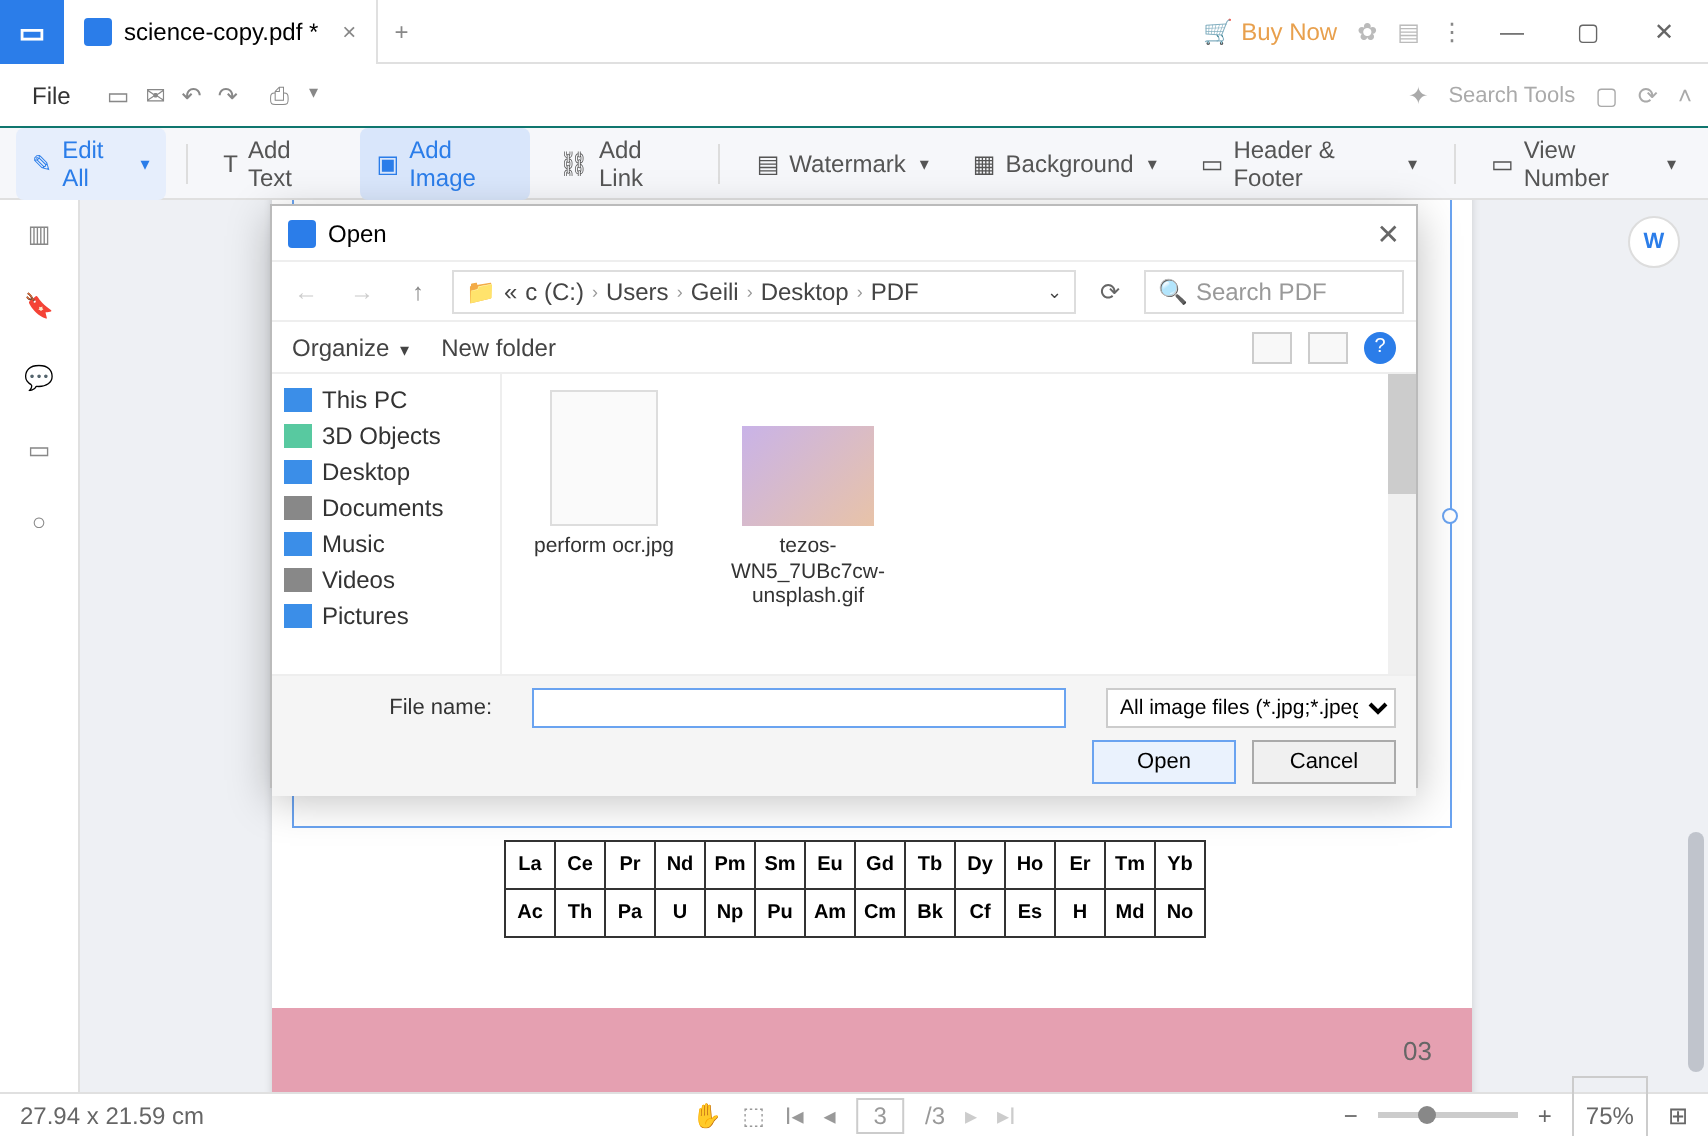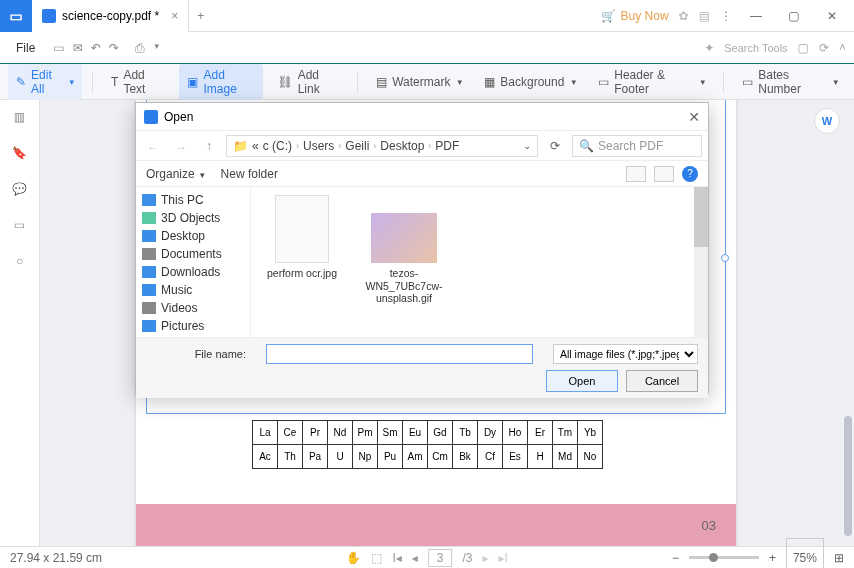--- a/index.html
+++ b/index.html
@@ -28,21 +28,21 @@
 .tb-sep{width:1px;height:20px;background:#ddd;margin:0 4px}
 .caret{font-size:9px;margin-left:2px}
 .workspace{position:absolute;top:100px;left:0;right:0;bottom:22px;background:#eef0f4;display:flex}
 .leftrail{width:40px;background:#fff;border-right:1px solid #e0e0e0;display:flex;flex-direction:column;align-items:center;padding-top:8px;gap:18px;color:#888}
 .leftrail div{width:18px;height:18px;display:flex;align-items:center;justify-content:center}
 .canvas{flex:1;position:relative;overflow:hidden}
 .page{position:absolute;left:96px;top:-6px;width:600px;height:550px;background:#fff;box-shadow:0 1px 4px rgba(0,0,0,0.15)}
 .sel-frame{position:absolute;left:10px;top:0;width:580px;height:320px;border:1px solid #6aa3f0}
 .handle{position:absolute;width:8px;height:8px;background:#fff;border:1px solid #6aa3f0;border-radius:50%}.handle.ml{left:-4px;top:50%}.handle.mr{right:-4px;top:50%}
 .periodic{position:absolute;top:326px;left:116px;border-collapse:collapse}
-.periodic td{border:1px solid #333;width:25px;height:24px;text-align:center;font-size:10px;font-weight:normal;padding:0}
+.periodic td{border:1px solid #333;width:25px;height:24px;text-align:center;font-size:10px;font-weight:bold;padding:0}
 .pink-bar{position:absolute;top:410px;left:0;right:0;height:42px;background:#e5a0b1}
 .page-num{position:absolute;top:424px;right:20px;font-size:13px;color:#666}
 .word-badge{position:absolute;top:108px;right:14px;width:26px;height:26px;background:#fff;border:1px solid #ddd;border-radius:50%;display:flex;align-items:center;justify-content:center;color:#2b7de9;font-weight:bold;font-size:11px}
 .dialog{position:absolute;left:135px;top:102px;width:574px;height:292px;background:#fff;border:1px solid #bbb;box-shadow:0 6px 20px rgba(0,0,0,0.25)}
 .dlg-title{height:28px;display:flex;align-items:center;padding:0 8px;gap:6px;border-bottom:1px solid #eee}
 .dlg-title .icon{width:14px;height:14px;background:#2b7de9;border-radius:2px}
 .dlg-close{margin-left:auto;color:#666;font-size:14px}
 .dlg-nav{height:30px;display:flex;align-items:center;padding:0 6px;gap:6px;border-bottom:1px solid #eee}
 .nav-arrow{width:22px;height:22px;display:flex;align-items:center;justify-content:center;color:#888;border-radius:3px}
 .nav-arrow.disabled{color:#ccc}
@@ -156,21 +156,21 @@
       <span class="caret">▾</span>
     </div>
   <div class="tb-btn">
       <span>▭</span>
       <span>Header &amp; Footer</span>
       <span class="caret">▾</span>
     </div>
   <div class="tb-sep"></div>
   <div class="tb-btn">
       <span>▭</span>
-      <span>Bates Number</span>
+      <span>View Number</span>
       <span class="caret">▾</span>
     </div>
 </div>
 
 <div class="workspace">
   <div class="leftrail">
     <div>▥</div>
     <div>🔖</div>
     <div>💬</div>
     <div>▭</div>
@@ -280,24 +280,20 @@
       <div class="tree-item">
           <span class="tree-icon" style="background:#3b8ee8"></span>
           <span>Desktop</span>
         </div>
       <div class="tree-item">
           <span class="tree-icon" style="background:#888"></span>
           <span>Documents</span>
         </div>
       <div class="tree-item">
           <span class="tree-icon" style="background:#3b8ee8"></span>
-          <span>Downloads</span>
-        </div>
-      <div class="tree-item">
-          <span class="tree-icon" style="background:#3b8ee8"></span>
           <span>Music</span>
         </div>
       <div class="tree-item">
           <span class="tree-icon" style="background:#888"></span>
           <span>Videos</span>
         </div>
       <div class="tree-item">
           <span class="tree-icon" style="background:#3b8ee8"></span>
           <span>Pictures</span>
         </div>

